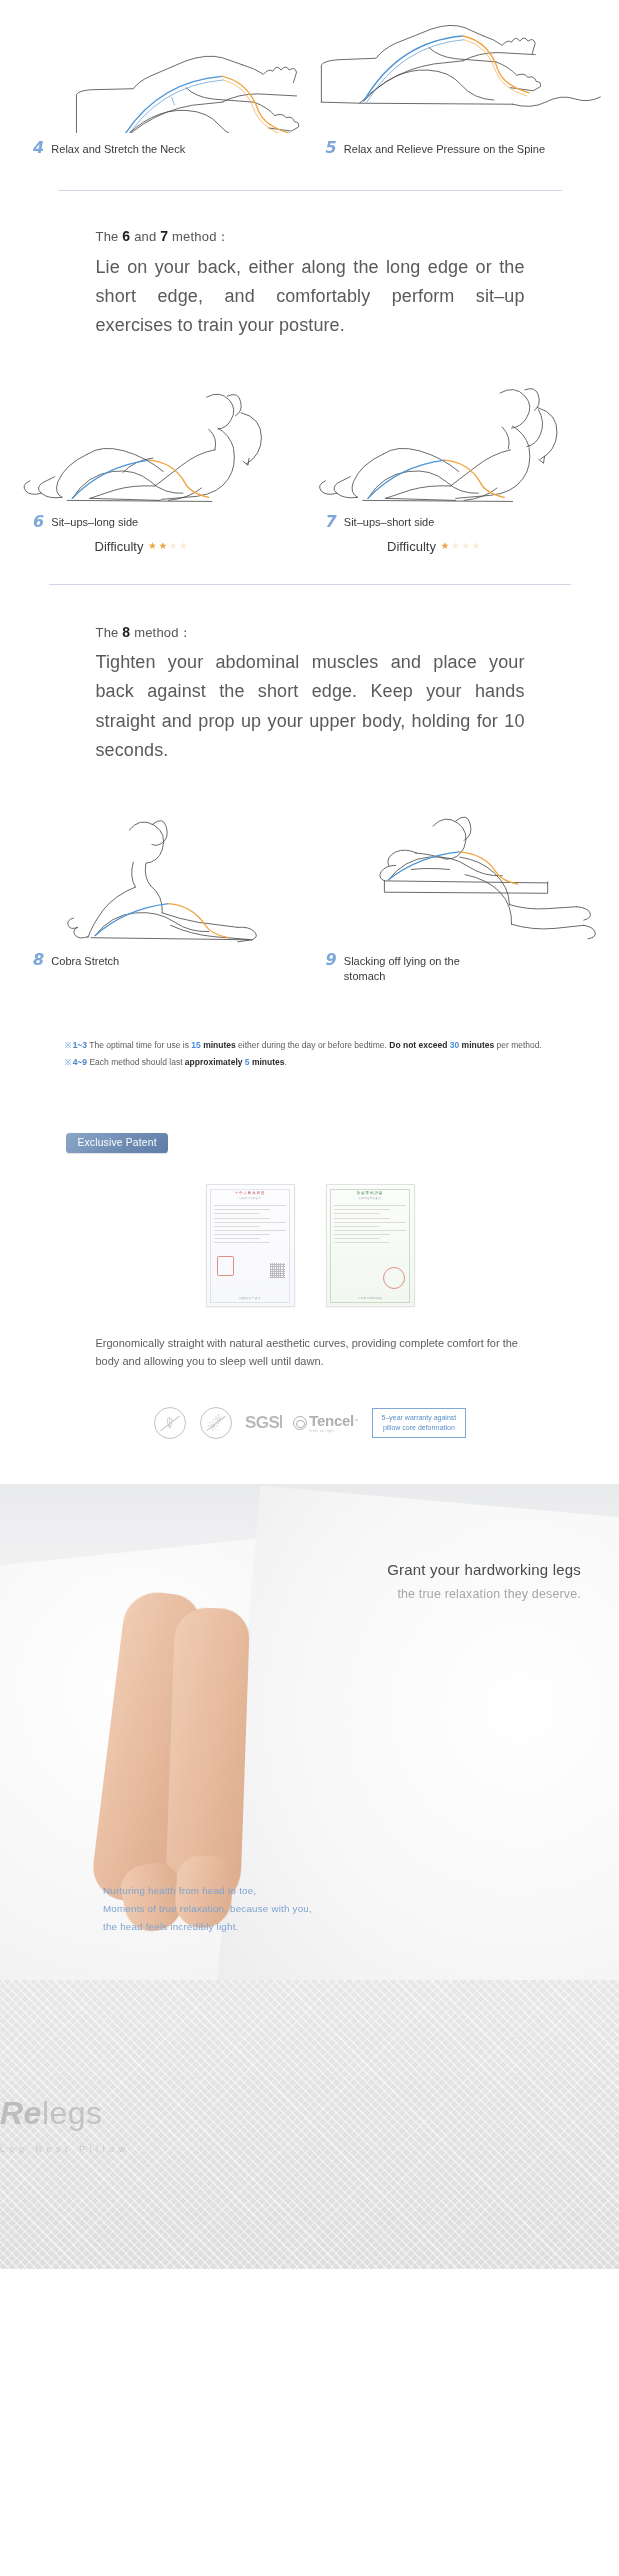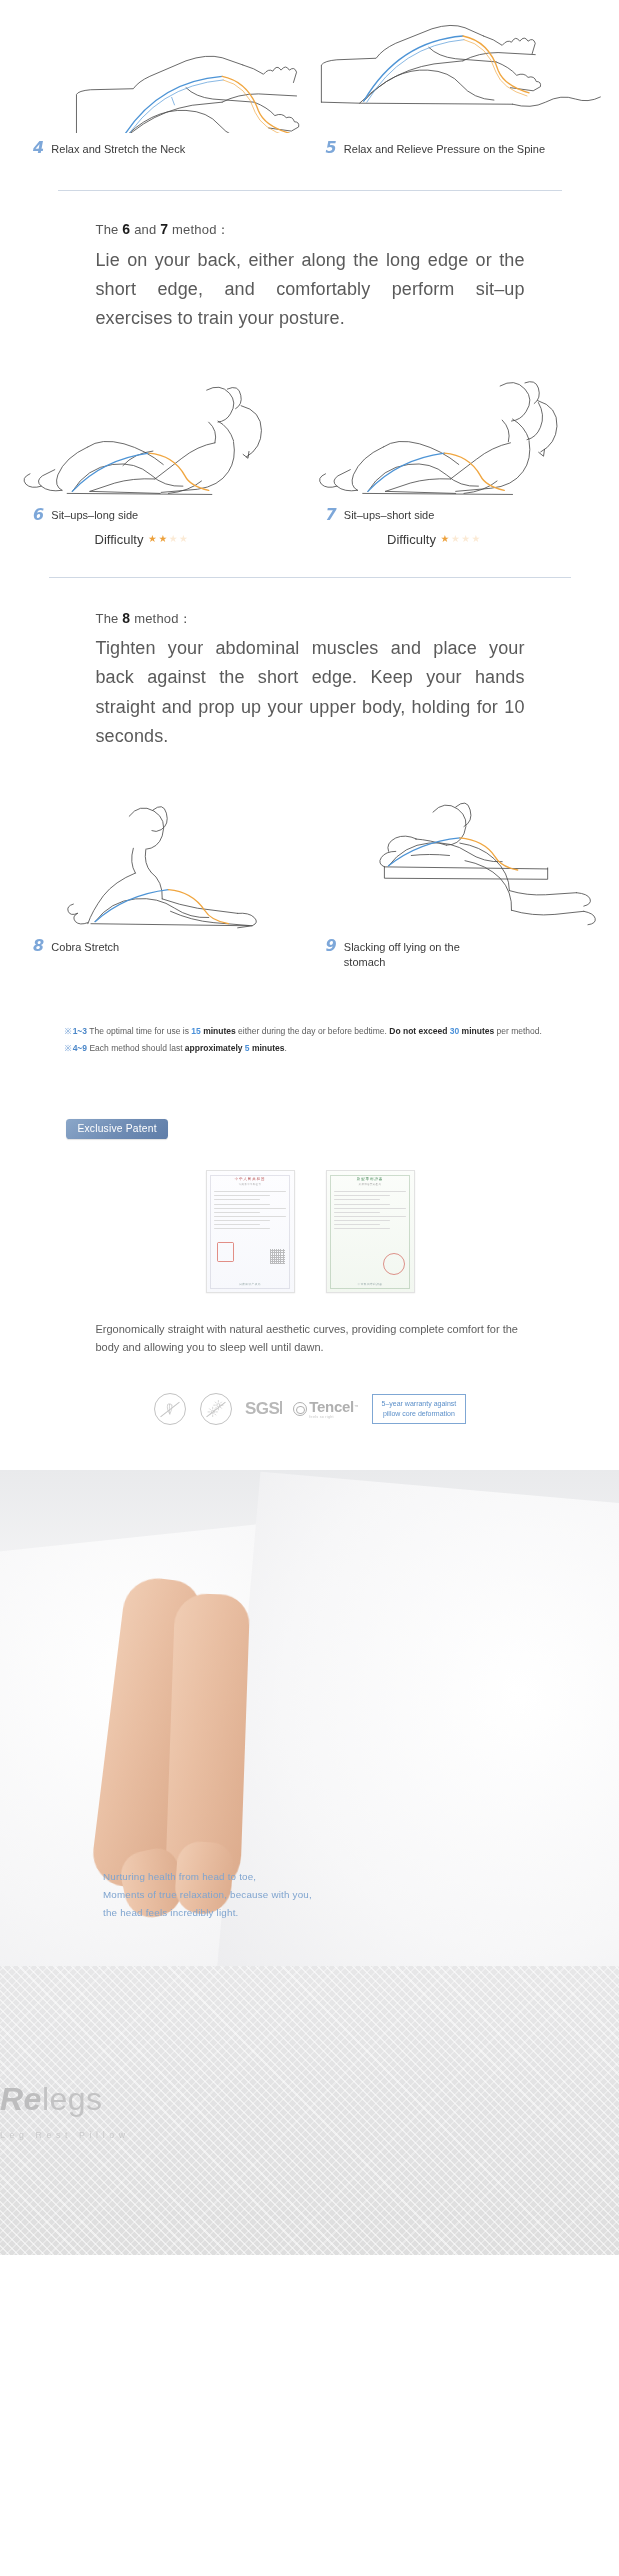--- a/index.html
+++ b/index.html
@@ -64,21 +64,21 @@
   .star {
     font-size: 9.8px;
     line-height: 1;
     color: #fbead5;
   }
   .star.on { color: #eda13c; }
 
   
   .method {
     width: 429px;
-    margin: 5px auto;
+    margin: 12px auto;
   }
   .method .mtitle {
     font-size: 13px;
     color: #555;
     margin-bottom: 6.2px;
     letter-spacing: 0.2px;
   }
   .method .mtitle b {
     font-weight: bold;
     color: #1c1c1c;
@@ -719,20 +719,24 @@
   </div>
 
   <div class="hero" style="margin-top:45px;">
     <div class="sheetA"></div>
     <div class="sheetB"></div>
     <div class="leg legL"></div>
     <div class="leg legR"></div>
     <div class="leg footL"></div>
     <div class="leg footR"></div>
 
+    <div class="hero-title">
+      <div class="l1">Grant your hardworking legs</div>
+      <div class="l2">the true relaxation they deserve.</div>
+    </div>
 
     <div class="hero-foot">
       <div>Nurturing health from head to toe,</div>
       <div>Moments of true relaxation, because with you,</div>
       <div>the head feels incredibly light.</div>
     </div>
   </div>
 
   <div class="brand">
     <div class="logo"><em>Re</em><span>legs</span></div>

